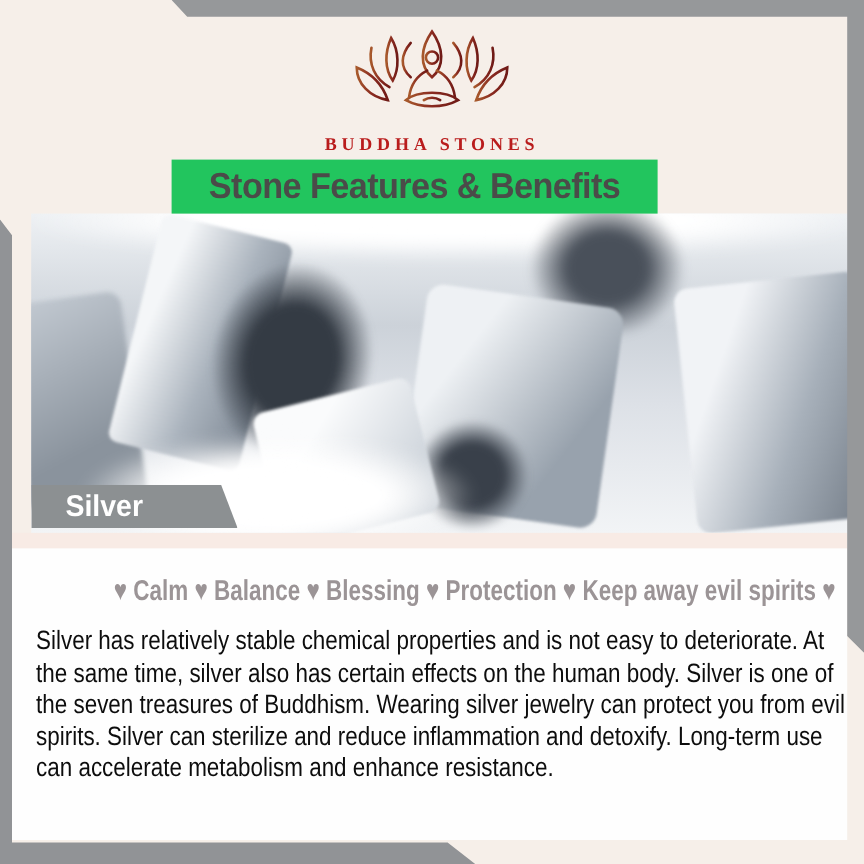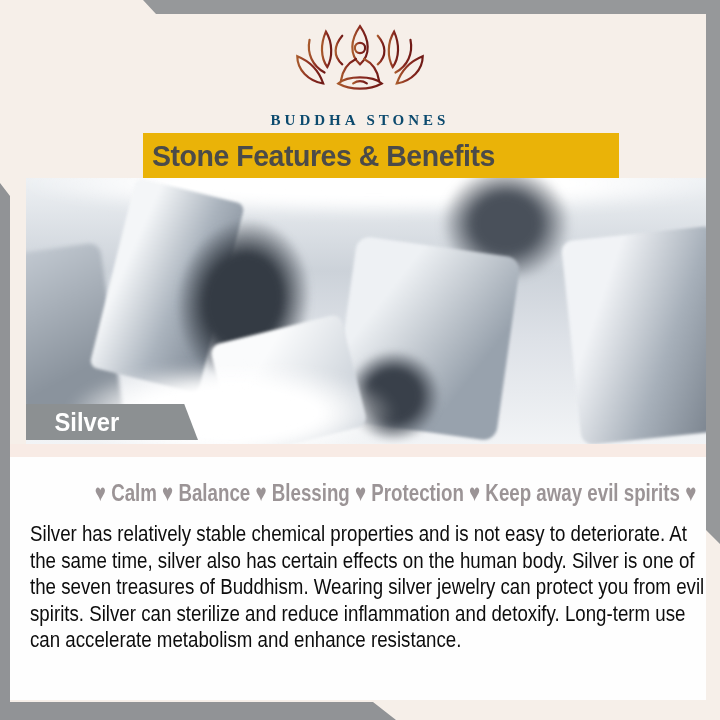--- a/index.html
+++ b/index.html
@@ -9,26 +9,26 @@
   }
   
   .ribbon{position:absolute;inset:0;background:#96989a;pointer-events:none;z-index:30;}
   .ribbon.tr{clip-path:polygon(143px 0,720px 0,720px 544px,706px 530px,706px 14px,156px 14px);}
   .ribbon.bl{clip-path:polygon(0 183px,10px 196px,10px 702px,373px 702px,396px 720px,0 720px);background:#919396;}
   
   .header{position:absolute;top:0;left:0;width:720px;text-align:center;z-index:5;}
   .logo{margin-top:22px;display:inline-block;}
   .brand{
     font-family:"Liberation Serif",serif;font-size:15px;letter-spacing:4px;
-    color:#0c4a6e;margin-top:4px;font-weight:600;
+    color:#b91c1c;margin-top:4px;font-weight:600;
   }
   
   .banner{
-    position:absolute;left:143px;top:133px;width:476px;height:45px;
-    background:#eab308;z-index:6;display:flex;align-items:center;
+    position:absolute;left:143px;top:133px;width:405px;height:45px;
+    background:#22c55e;z-index:6;display:flex;align-items:center;justify-content:center;
   }
   .banner-title{
     font-size:30px;font-weight:bold;color:#4b4b49;white-space:nowrap;
     display:inline-block;transform:scaleX(.95);letter-spacing:-.5px;
   }
   
   .photo{
     position:absolute;left:10px;top:178px;width:696px;height:266px;overflow:hidden;
     background:linear-gradient(180deg,#eef1f4 0%,#ccd2d9 35%,#dde1e7 60%,#f2f4f6 100%);
     z-index:4;

